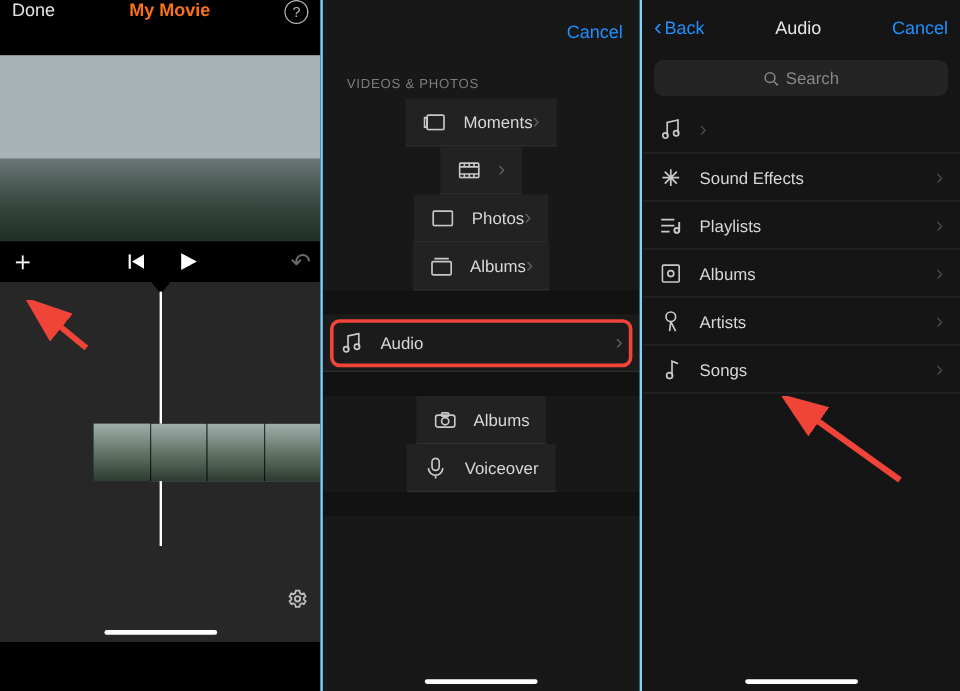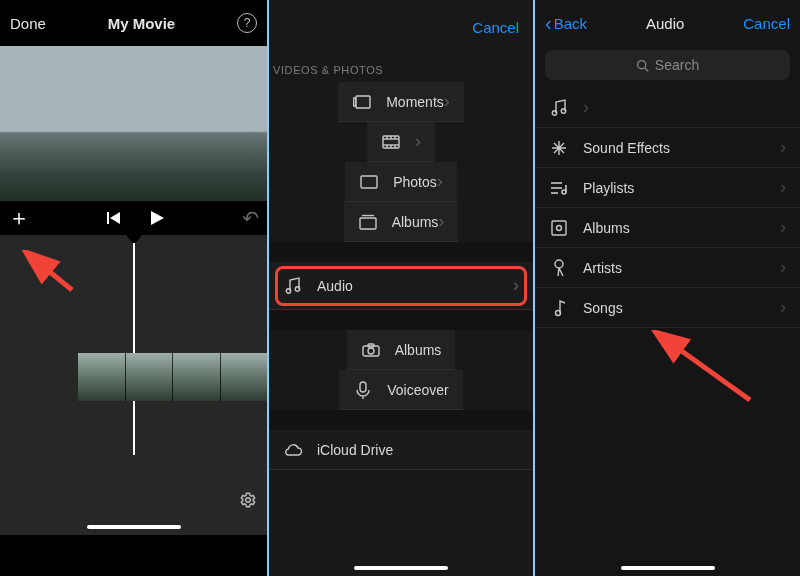--- a/index.html
+++ b/index.html
@@ -6,22 +6,22 @@
   html, body { width: 800px; height: 576px; background: #181818; color: #e6e6e6; }
   .stage {
     width: 800px; height: 576px;
     display: flex; flex-direction: row;
     position: relative;
   }
   .panel { position: relative; height: 100%; background: #151515; overflow: hidden; }
   .border-left { border-left: 2px solid #7dd3fc; }
   
   .p1 { width: 267px; background: #000; }
-  .p1-topbar { display:flex; align-items:center; justify-content:space-between; height:46px; padding:0 10px; }
-  .p1-title { font-size:15px; font-weight:600; color:#e5e5e5; }
+  .p1-topbar { display:flex; justify-content:space-between; height:46px; padding:0 10px; }
+  .p1-title { font-size:15px; font-weight:600; color:#f97316; }
   .p1-done { font-size:15px; color:#e6e6e6; }
   .p1-help { width:20px; height:20px; border:1.5px solid #bcbcbc; border-radius:50%; display:flex; align-items:center;justify-content:center; font-size:12px; color:#bcbcbc; }
   .p1-preview { width:100%; height:155px; background: linear-gradient(to bottom,#a7b3b6 0%,#a7b3b6 55%,#6a7577 56%,#4b5a55 70%,#2f3d35 100%); position:relative; }
   .p1-preview::after{ content:""; position:absolute; left:0; right:0; height:30%; bottom:0;
       background: linear-gradient(to bottom, rgba(27,50,32,0) 0%, rgba(22,40,28,.6) 100%); }
   .p1-controls { height:34px; display:flex; align-items:center; justify-content:space-between; padding:0 8px; background:#000;}
   .p1-plus { font-size:22px; color:#fff; }
   .p1-center-ctrls{ display:flex; align-items:center; gap:28px; }
   .p1-prev svg, .p1-play svg { display:block; }
   .p1-undo { color:#6b6b6b; font-size:20px; }
@@ -34,21 +34,21 @@
   .p1-bottom { position:absolute; bottom:22px; right:10px; }
   .p1-gear { color:#bdbdbd; }
   .p1-homebar { position:absolute; bottom:6px; left:50%; transform:translateX(-50%); width:94px; height:4px; border-radius:3px; background:#fff; }
   
   .arrow1 { position:absolute; left:20px; top:250px; pointer-events:none; }
 
   
   .p2 { width: 266px; background:#181818; }
   .p2-top { height:54px; display:flex; align-items:center; justify-content:flex-end; padding:0 14px;}
   .p2-cancel { color:#1e90ff; font-size:15px; }
-  .p2-sectionhdr { font-size:11px; letter-spacing:.6px; color:#7d7d7d; padding:10px 4px 6px;}
+  .p2-sectionhdr { font-size:11px; letter-spacing:.6px; color:#7d7d7d; padding:10px 20px 6px;}
   .p2-list { display:flex; flex-direction:column;align-items:center; }
   .p2-row {
     height:40px; display:flex; align-items:center; padding:0 14px;
     background:#222; border-bottom:1px solid #2f2f2f; position:relative;
   }
   .p2-row.dim { background:#1b1b1b; }
   .p2-row .ic { width:20px; height:20px; margin-right:14px; display:flex; align-items:center;justify-content:center; color:#c8c8c8;}
   .p2-row .lbl { flex:1; font-size:14px; color:#d8d8d8; }
   .p2-row .chev { color:#5c5c5c; font-size:18px; }
   .p2-gap { height:20px; background:#121212; }
@@ -229,28 +229,20 @@
               <rect x="4" y="1" width="6" height="10" rx="3"></rect>
               <path d="M1 9a6 6 0 0 0 12 0M7 15v3"></path>
             </svg>
           </span>
         <span class="lbl">Voiceover</span>
       </div>
     </div>
 
     <div class="p2-gap"></div>
 
-    <div class="p2-row dim">
-      <span class="ic">
-          <svg width="20" height="14" stroke="#c8c8c8" fill="none" stroke-width="1.4">
-            <path d="M6 12h9a3.5 3.5 0 0 0 0-7 5 5 0 0 0-9.6 1A3 3 0 0 0 6 12z"></path>
-          </svg>
-        </span>
-      <span class="lbl">iCloud Drive</span>
-    </div>
 
     <div class="p2-homebar"></div>
   </div>
 
   <div class="panel p3 border-left">
     <div class="p3-top">
       <span class="p3-back">
         <span class="p3-back-chev">‹</span>
         <span>Back</span>
       </span>

